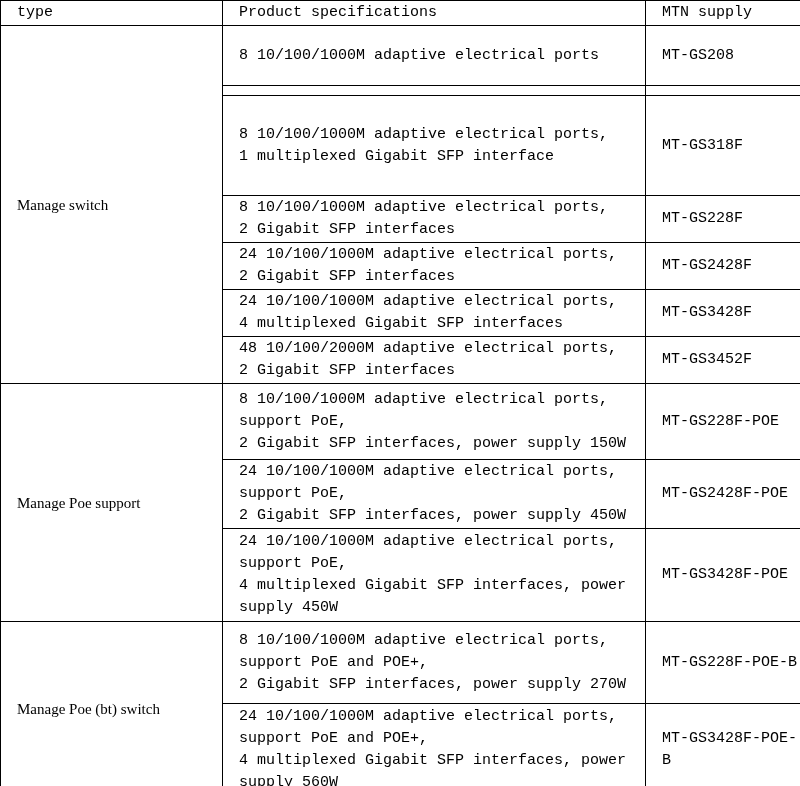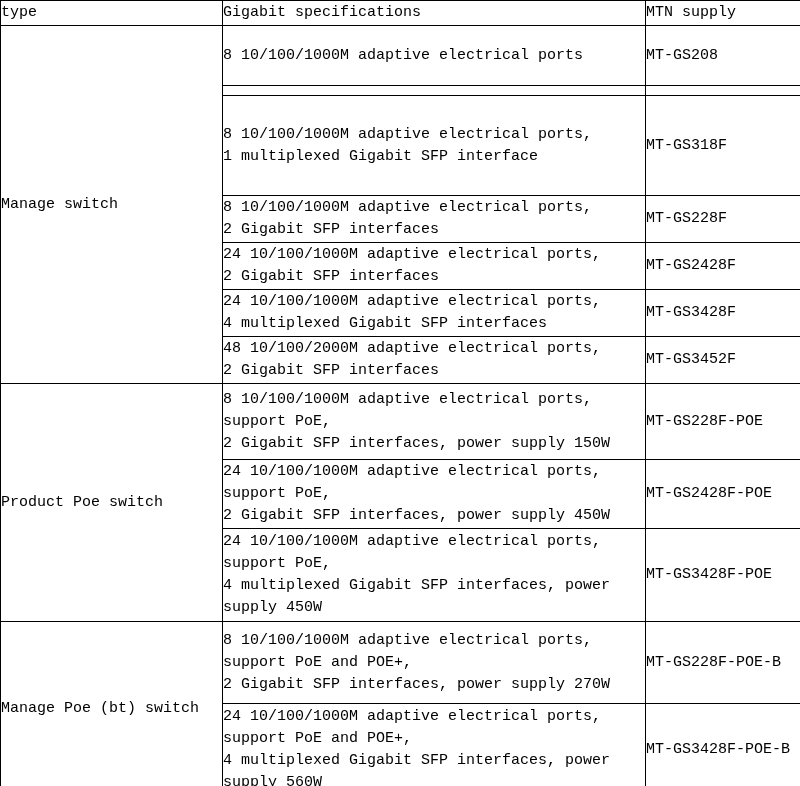--- a/index.html
+++ b/index.html
@@ -18,29 +18,29 @@
     table-layout: fixed;
     border-collapse: collapse;
     font-size: 15px;
     line-height: 22px;
   }
   table.spec-table td, table.spec-table th {
     border: 1px solid #000000;
     font-weight: normal;
     text-align: left;
     vertical-align: middle;
-    padding: 1px 2px 1px 0;
+    padding: 1px 2px 1px 16px;
     overflow: hidden;
   }
   col.c-type  { width: 222px; }
   col.c-spec  { width: 423px; }
   col.c-model { width: 155px; }
 
   td.spec { white-space: pre-line; }
-  td.typ  { vertical-align: middle; }
+  td.typ  { vertical-align: middle; font-family: Liberation Serif, serif; }
 
   tr.h25  { height: 25px; }
   tr.h60  { height: 60px; }
   tr.h10  { height: 10px; }
   tr.h100 { height: 100px; }
   tr.h45  { height: 45px; }
   tr.h76  { height: 76px; }
   tr.h67  { height: 67px; }
   tr.h93  { height: 93px; }
   tr.h82  { height: 82px; }
@@ -53,21 +53,21 @@
 <table class="spec-table">
   <colgroup>
     <col class="c-type">
     <col class="c-spec">
     <col class="c-model">
   </colgroup>
 
   <tbody>
       <tr class="h25">
     <th>type</th>
-    <th>Gigabit specifications</th>
+    <th>Product specifications</th>
     <th>MTN supply</th>
   </tr>
 
   <tr class="h60">
     <td class="typ" rowspan="7">Manage switch</td>
     <td class="spec">8 10/100/1000M adaptive electrical ports</td>
     <td>MT-GS208</td>
   </tr>
   <tr class="h10">
     <td class="spec"></td>
@@ -93,21 +93,21 @@
 4 multiplexed Gigabit SFP interfaces</td>
     <td>MT-GS3428F</td>
   </tr>
   <tr class="h45">
     <td class="spec">48 10/100/2000M adaptive electrical ports,
 2 Gigabit SFP interfaces</td>
     <td>MT-GS3452F</td>
   </tr>
 
   <tr class="h76">
-    <td class="typ" rowspan="3">Product Poe switch</td>
+    <td class="typ" rowspan="3">Manage Poe support</td>
     <td class="spec">8 10/100/1000M adaptive electrical ports,
 support PoE,
 2 Gigabit SFP interfaces, power supply 150W</td>
     <td>MT-GS228F-POE</td>
   </tr>
   <tr class="h67">
     <td class="spec">24 10/100/1000M adaptive electrical ports,
 support PoE,
 2 Gigabit SFP interfaces, power supply 450W</td>
     <td>MT-GS2428F-POE</td>

